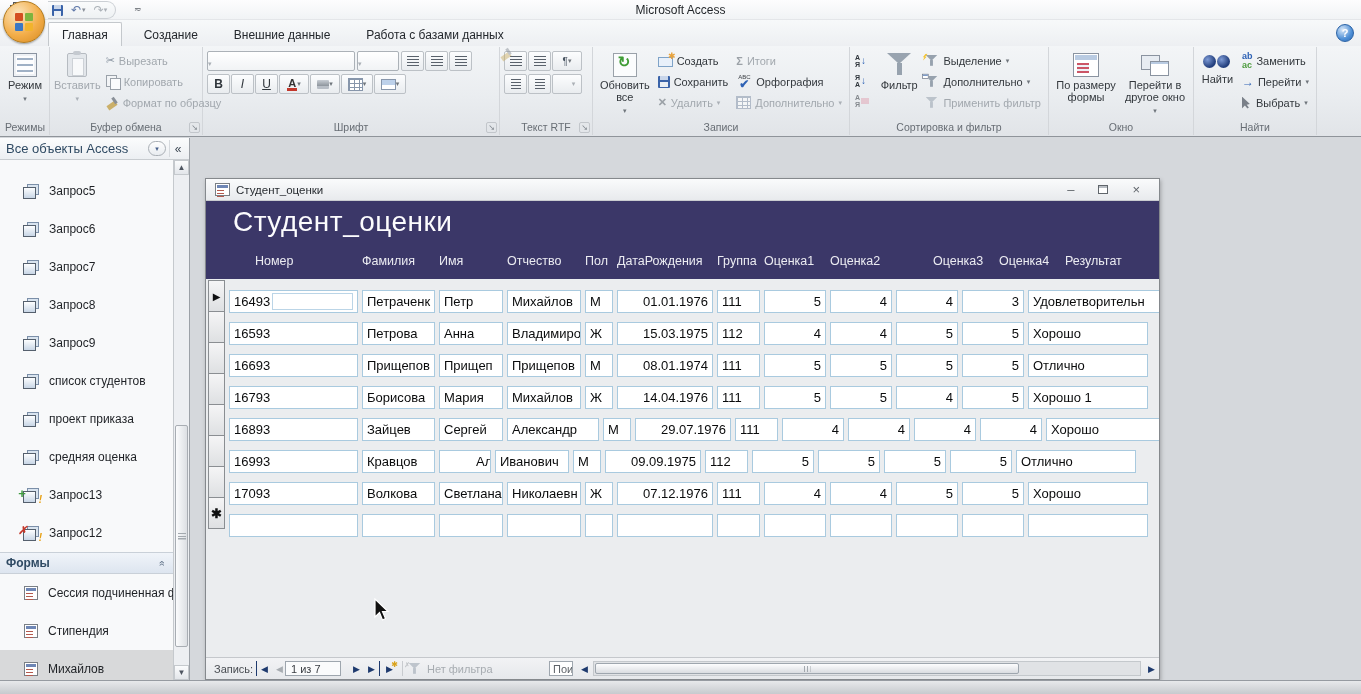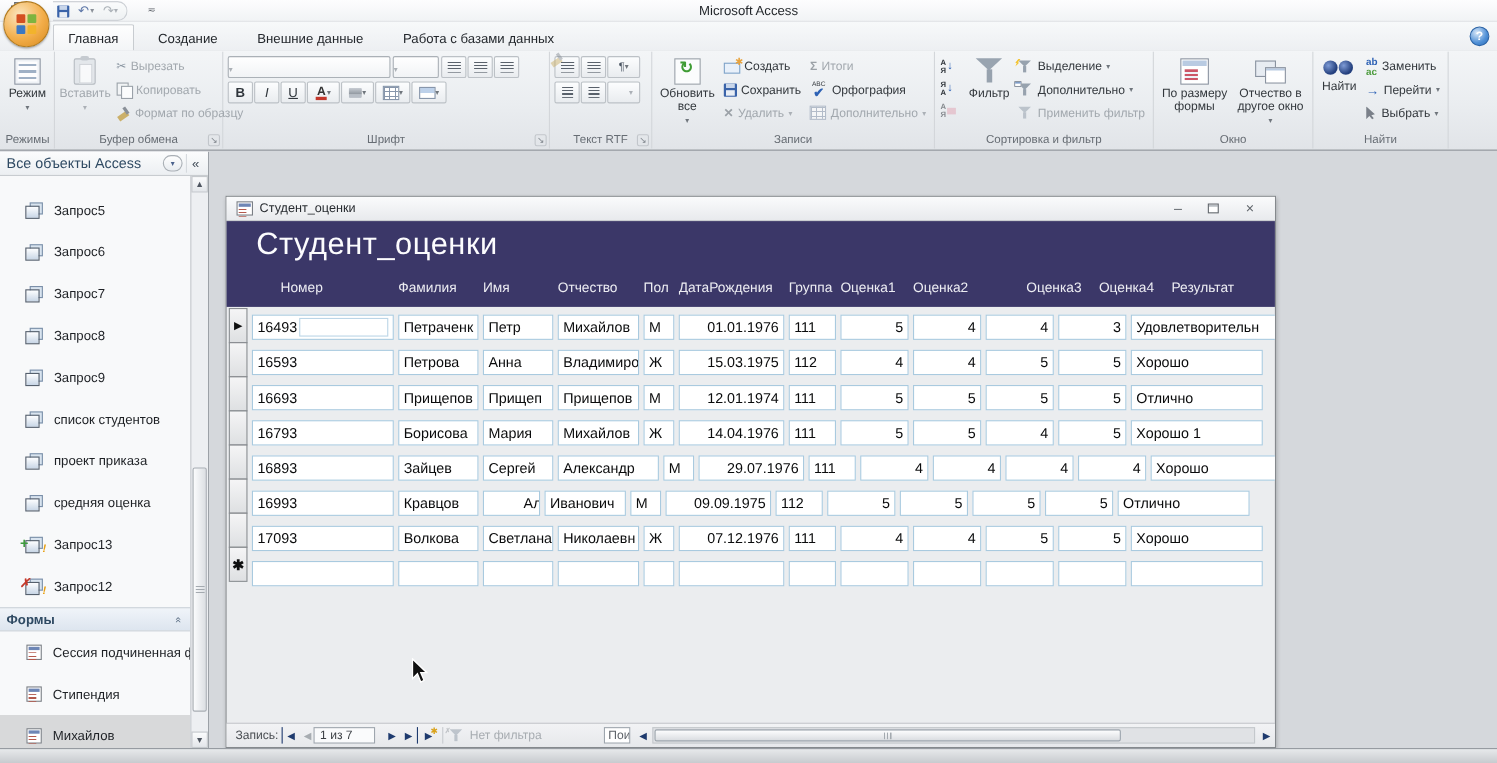--- a/index.html
+++ b/index.html
@@ -144,21 +144,21 @@
 .fw-cols{position:absolute;left:23px;top:53px;display:flex;gap:4px}
 .colh{font-size:12.5px;color:#ECECF2;overflow:hidden;white-space:nowrap;flex:none}
 .colh.first{padding-left:26px}
 .fw-detail{position:absolute;left:0;top:100px;right:0;bottom:22px;overflow:hidden}
 .selcol{position:absolute;left:2px;top:1px;width:17px}
 .selbox{width:17px;height:32px;margin-top:-1px;border:1px solid #8A8E92;background:linear-gradient(#F5F5F6,#DEE0E2);display:flex;align-items:center;justify-content:center;color:#0E0F10}
 .selbox:first-child{margin-top:0}
 .selbox .cur{font-size:10px}
 .selbox .newmark{font-size:13px;font-weight:bold}
 .rowsarea{position:absolute;left:23px;top:2px}
-.frow{display:flex;gap:4px;height:32px;align-items:center}
+.frow{display:flex;gap:4px;height:32px;align-items:flex-end}
 .fcell{height:23px;background:#FFF;border:1px solid #A9CADF;font-size:13px;color:#0A0B0C;display:flex;align-items:center;overflow:hidden;white-space:nowrap;flex:none;padding:0 4px}
 .fcell.r{justify-content:flex-end}
 .editrest{flex:1;height:17px;margin-left:2px;border:1px solid #BBD5E7;background:#FFF}
 
 .fw-nav{position:absolute;left:0;right:0;bottom:0;height:22px;background:linear-gradient(#F2F3F5,#E6E8EB);border-top:1px solid #C5C8CC;font-size:11px;color:#3A3E43}
 .fw-nav .nlabel{position:absolute;left:8px;top:5px;color:#4A4E53}
 .nbtn{position:absolute;top:3px;width:15px;height:15px;display:flex;align-items:center;justify-content:center;font-size:9px;color:#1E3A6E}
 .nbtn.grayed{color:#A7ACB1}
 .bar-l{border-left:1.5px solid currentColor;padding-left:1px}
 .bar-r{border-right:1.5px solid currentColor;padding-right:1px}
@@ -437,21 +437,21 @@
       <div class="glabel">Сортировка и фильтр</div>
     </div>
 
     <div class="rgroup" style="width:145px">
       <div class="bb" style="width:66px">
         <span class="mi ico-fitform"></span>
         <span class="cap">По размеру формы</span>
       </div>
       <div class="bb" style="width:68px">
         <span class="mi ico-switch"></span>
-        <span class="cap">Отчество в другое окно</span>
+        <span class="cap">Перейти в другое окно</span>
         <span class="dd">▾</span>
       </div>
       <div class="glabel">Окно</div>
     </div>
 
     <div class="rgroup" style="width:123px">
       <div class="bb" style="width:44px">
         <span class="mi binoc"></span>
         <span class="cap">Найти</span>
       </div>
@@ -693,21 +693,21 @@
             <div class="fcell" style="width: 64px;">
               <span>Прищеп</span>
             </div>
             <div class="fcell" style="width: 74px;">
               <span>Прищепов</span>
             </div>
             <div class="fcell" style="width: 28px;">
               <span>М</span>
             </div>
             <div class="fcell r" style="width: 96px;">
-              <span>12.01.1974</span>
+              <span>08.01.1974</span>
             </div>
             <div class="fcell" style="width: 43px;">
               <span>111</span>
             </div>
             <div class="fcell r" style="width: 62px;">
               <span>5</span>
             </div>
             <div class="fcell r" style="width: 62px;">
               <span>5</span>
             </div>

